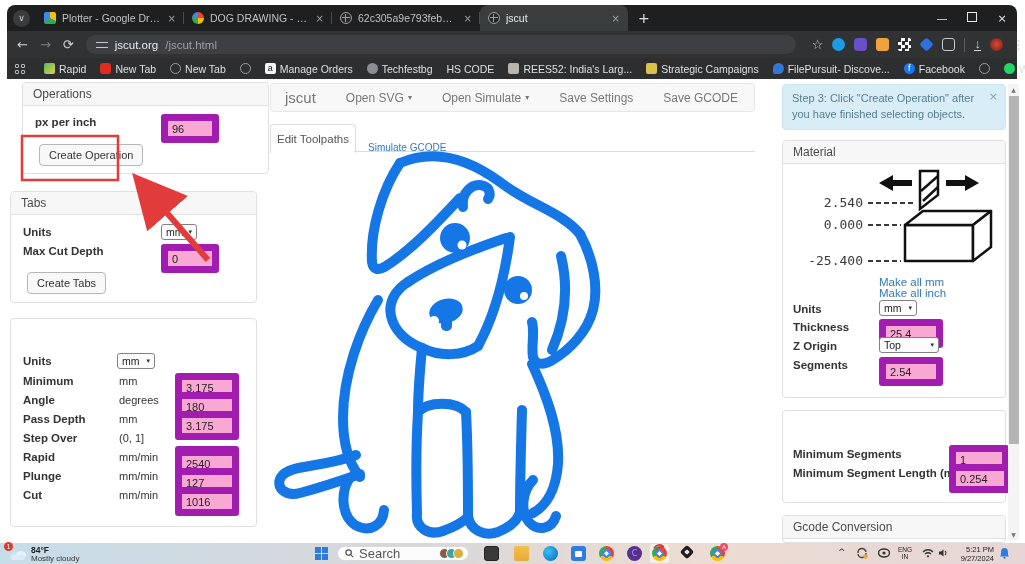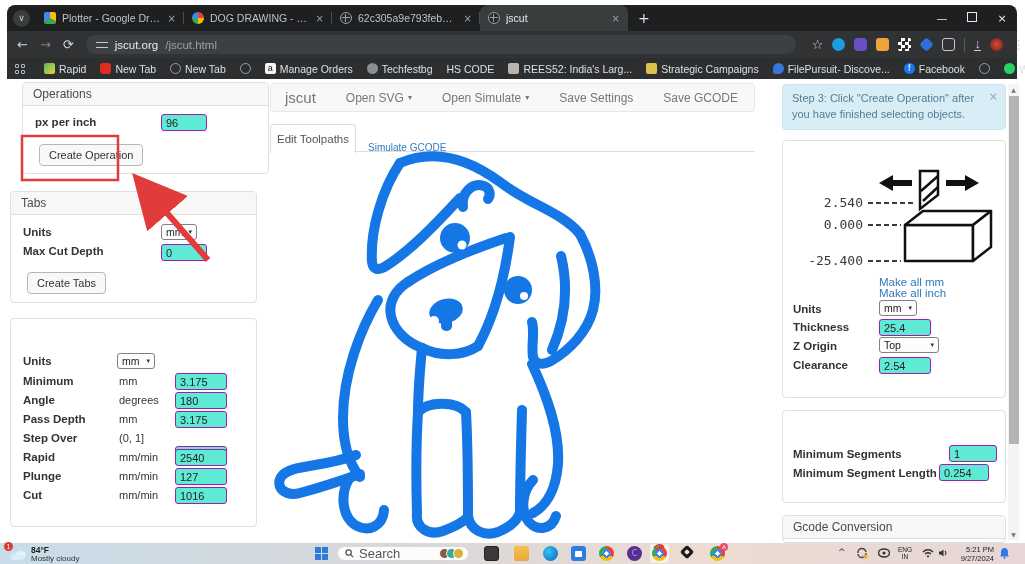--- a/index.html
+++ b/index.html
@@ -53,22 +53,22 @@
   .bi.globe{background:#2c2e30;border:1px solid #9aa0a6;border-radius:50%;box-sizing:border-box}
   .grid4{width:10px;height:10px;display:grid;grid-template-columns:4px 4px;gap:2px}
   .grid4 i{background:none;border:1.2px solid #b8bbbe;border-radius:1px}
 
   
   .panel{position:absolute;border:1px solid #e0e0e0;border-radius:4px;background:#fff;box-sizing:border-box}
   .phead{background:#f7f7f7;border-bottom:1px solid #e0e0e0;border-radius:3px 3px 0 0;
          padding:4px 10px;font-size:12px;color:#4a4a4a}
   .lbl{position:absolute;font-weight:bold;font-size:11.5px;color:#333;white-space:nowrap}
   .unit{position:absolute;font-size:11px;color:#333;white-space:nowrap}
-  .ti{position:absolute;border:1px solid #a21caf;border-radius:3px;font-size:11px;color:#222;
-      padding:1px 4px;height:13px;font-family:"Liberation Sans",sans-serif;background:#5eead4}
+  .ti{position:absolute;border:7px solid #a21caf;border-radius:3px;font-size:11px;color:#222;
+      padding:1px 4px;height:13px;font-family:"Liberation Sans",sans-serif;background:#f9a8d4}
   .sel{position:absolute;border:1px solid #828282;border-radius:3px;background:#fcfcfc;font-size:10.5px;
        color:#222;display:flex;align-items:center;justify-content:space-between;padding:0 4px;height:16px;box-sizing:border-box}
   .sel .car{font-size:7px;color:#333;margin-left:4px}
   .btn{position:absolute;border:1px solid #b7b7b7;border-radius:4px;background:#f8f8f8;
        font-size:11px;color:#333;padding:4px 9px}
   .linkb{position:absolute;font-size:11.5px;color:#337ab7;white-space:nowrap}
 
   
   #navbar{left:270px;top:83px;width:485px;height:29px;background:#f8f8f8;border:1px solid #e7e7e7;
           border-radius:4px;display:flex;align-items:center;box-sizing:border-box;padding:0 14px;gap:30px}
@@ -361,20 +361,21 @@
     <circle cx="164" cy="171" r="5" fill="#fff"></circle>
   </g>
 </svg>
 
 <div class="abs" id="alert">
   <span>Step 3: Click "Create Operation" after you have finished selecting objects.</span>
   <span class="x ico">×</span>
 </div>
 
 <div class="panel" style="left:782px;top:140px;width:224px;height:258px">
+  <div class="phead">Material</div>
 
   <svg style="position:absolute;left:6px;top:26px" width="210" height="128" viewBox="0 0 210 128">
     <g font-family="DejaVu Sans Mono, monospace" font-size="13" fill="#3a3a3a" text-anchor="end">
       <text x="74" y="40">2.540</text>
       <text x="74" y="62">0.000</text>
       <text x="74" y="98">-25.400</text>
     </g>
     <g stroke="#3a3a3a" stroke-width="2" stroke-dasharray="5,3">
       <line x1="79" y1="36" x2="126" y2="36"></line>
       <line x1="79" y1="58" x2="112" y2="58"></line>
@@ -411,29 +412,29 @@
 
   <span class="lbl" style="left:10px;top:180px">Thickness</span>
   <input class="ti" style="left: 96px; top: 178px; width: 42px;" value="25.4">
 
   <span class="lbl" style="left:10px;top:199px">Z Origin</span>
   <div class="sel" style="left:96px;top:196px;width:60px">
       <span>Top</span>
       <span class="car ico">▾</span>
     </div>
 
-  <span class="lbl" style="left:10px;top:218px">Clearance</span>
+  <span class="lbl" style="left:10px;top:218px">Segments</span>
   <input class="ti" style="left: 96px; top: 216px; width: 42px;" value="2.54">
 </div>
 
 <div class="panel" style="left:782px;top:410px;width:224px;height:93px">
   <span class="lbl" style="left:10px;top:37px">Minimum Segments</span>
   <input class="ti" style="left: 166px; top: 34px; width: 38px;" value="1">
   <span class="lbl" style="left:10px;top:56px">Minimum Segment Length (mm)</span>
-  <input class="ti" style="left: 156px; top: 53px; width: 40px;" value="0.254">
+  <input class="ti" style="left: 166px; top: 53px; width: 40px;" value="0.254">
 </div>
 
 <div class="panel" style="left:782px;top:515px;width:224px;height:28px;overflow:hidden">
   <div class="phead">Gcode Conversion</div>
 </div>
 
 <div class="abs" id="sbar">
   <span class="ar ico" style="top:2px">▲</span>
   <div id="sbthumb"></div>
   <span class="ar ico" style="bottom:2px">▼</span>

